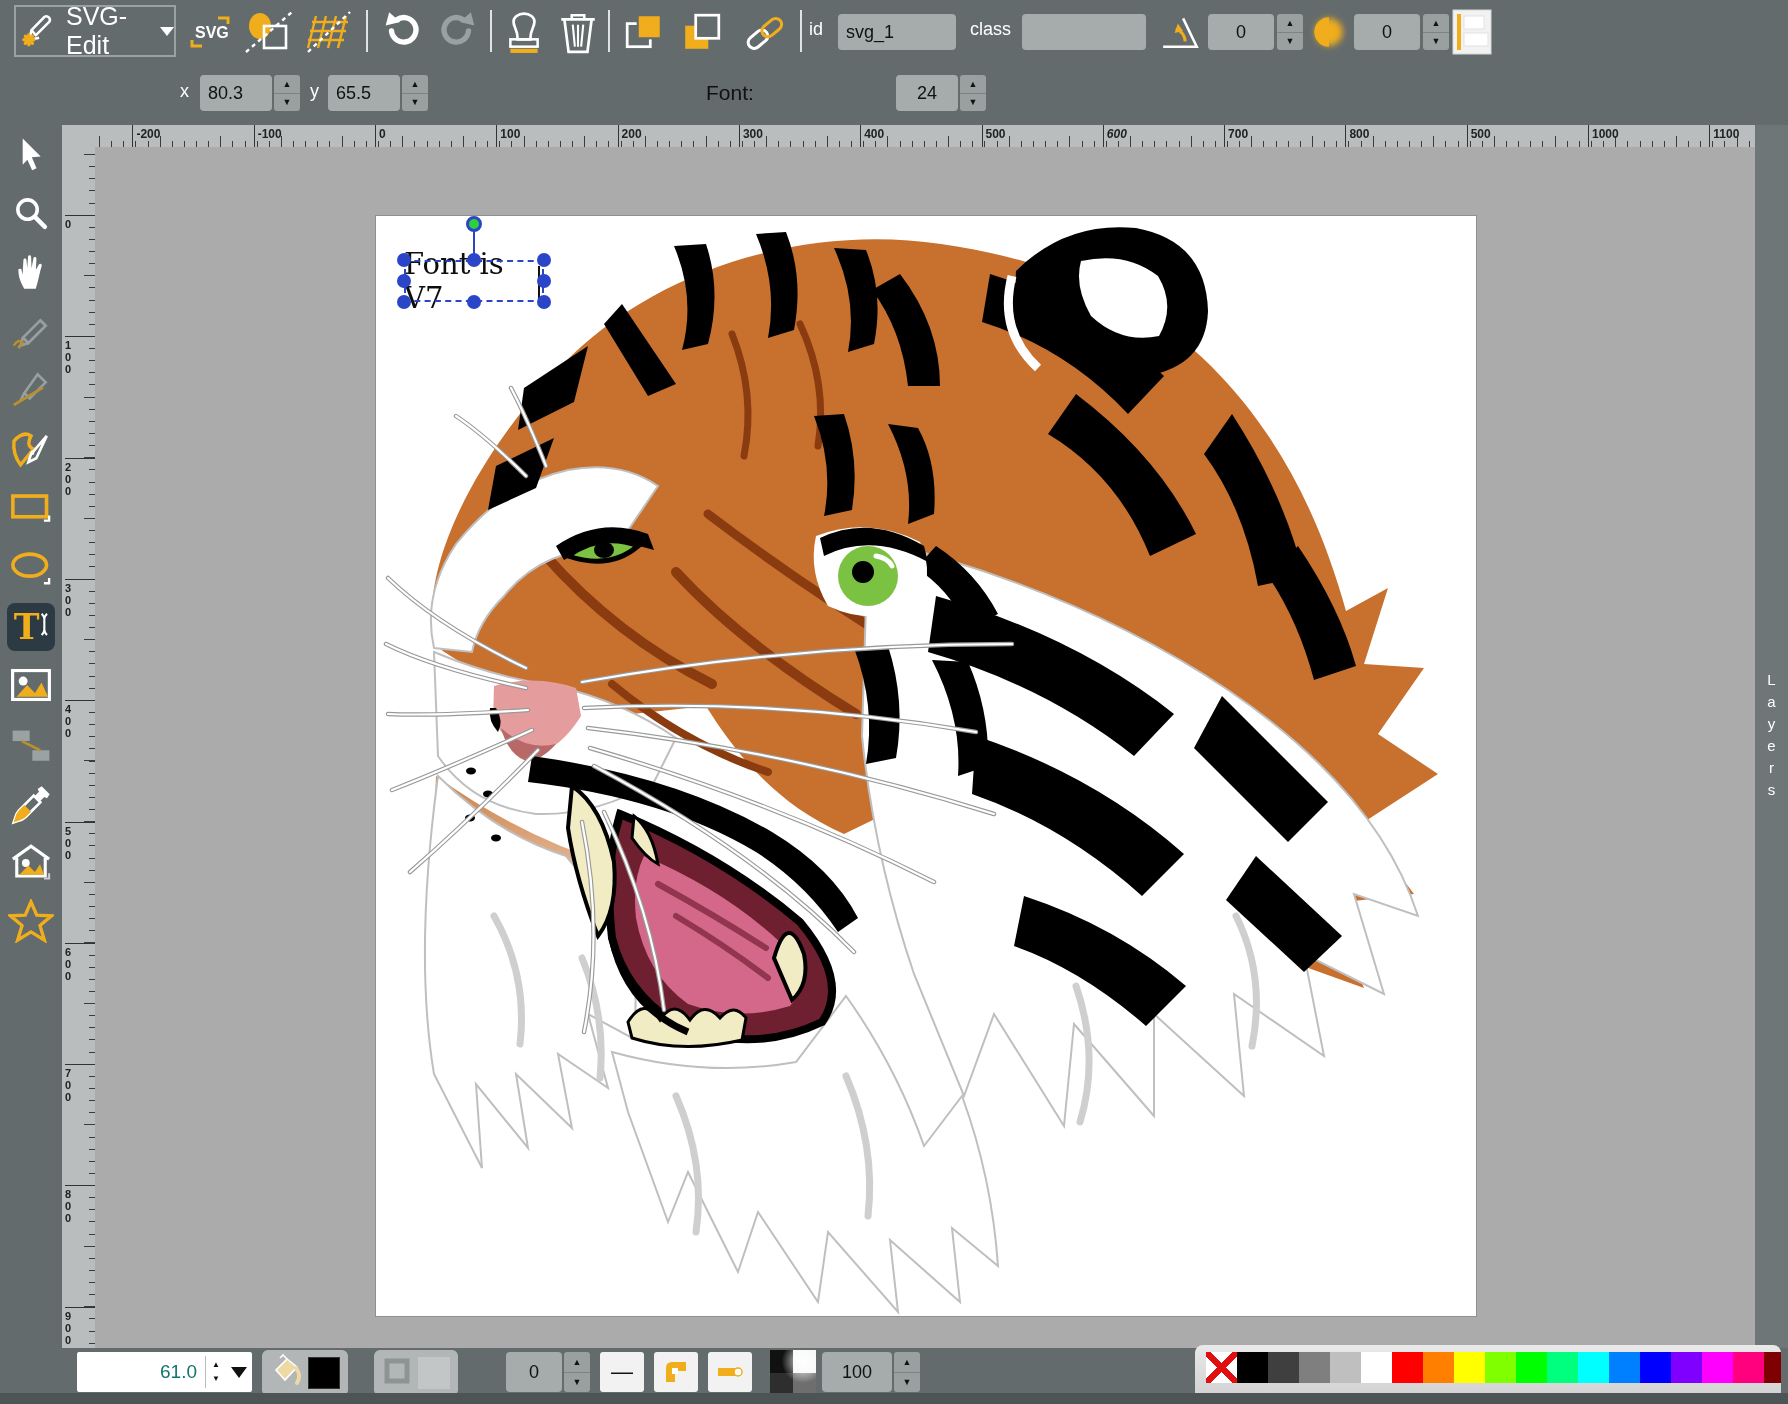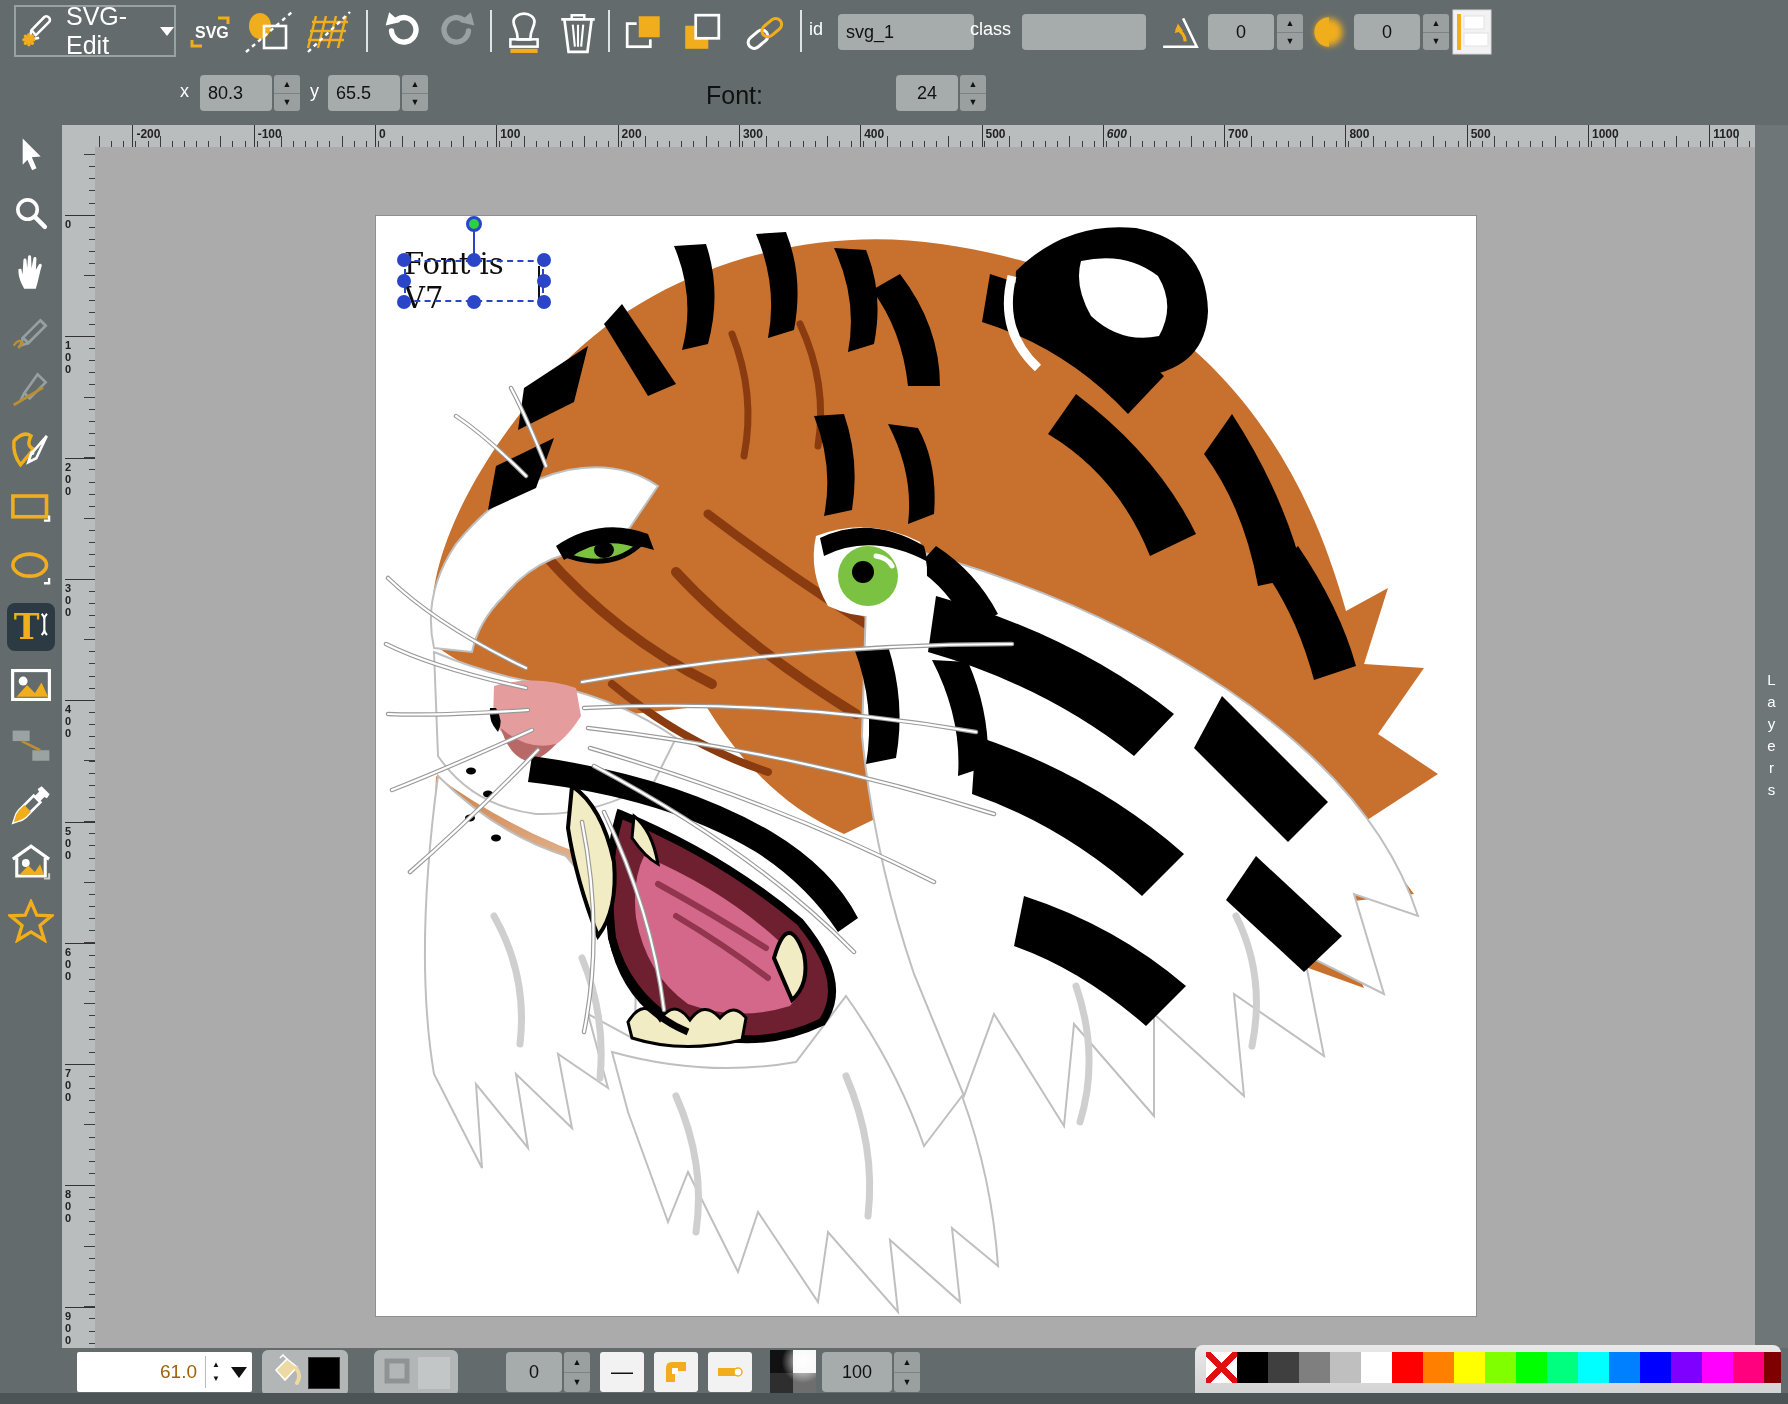--- a/index.html
+++ b/index.html
@@ -73,21 +73,21 @@
   .rot-handle{position:absolute;left:98px;top:8px;width:16px;height:16px;margin:-8px 0 0 -8px;border-radius:50%;background:#2ed13c;border:3px solid #2b45c8;box-sizing:border-box;cursor:pointer;}
 
   
   .layers-strip{position:absolute;left:1755px;top:125px;width:33px;height:1223px;background:#6e7678;display:flex;align-items:center;justify-content:center;cursor:pointer;}
   .layers-strip span{writing-mode:vertical-rl;text-orientation:upright;color:#fff;font-size:15px;letter-spacing:5px;}
 
   
   .toolbar-bottom{position:absolute;left:0;top:1348px;width:1788px;height:56px;background:#636b6d;}
   .bottom-strip{position:absolute;left:0;top:1393px;width:1788px;height:11px;background:#4d5456;}
   .zoom-box{position:absolute;left:77px;top:4px;width:175px;height:40px;background:#fff;border-radius:2px;display:flex;align-items:center;cursor:pointer;}
-  .zoom-box .zval{flex:1;text-align:right;padding-right:8px;font-size:19px;color:#a16207;}
+  .zoom-box .zval{flex:1;text-align:right;padding-right:8px;font-size:19px;color:#0f766e;}
   .zoom-box .zdiv{width:1px;height:32px;background:#bbb;}
   .zoom-box .zspin{width:20px;display:flex;flex-direction:column;align-items:center;font-size:8px;color:#111;line-height:10px;gap:4px;}
   .zoom-box .ztri{width:26px;display:flex;justify-content:center;}
   .zoom-box .ztri i{width:0;height:0;border-left:8px solid transparent;border-right:8px solid transparent;border-top:11px solid #111;}
   .cgroup{position:absolute;top:2px;height:46px;background:#b2b6b6;border-radius:6px;display:flex;align-items:center;gap:6px;padding:0 8px;box-sizing:border-box;}
   .swatch-big{width:32px;height:32px;box-sizing:border-box;cursor:pointer;}
   .wbtn{position:absolute;top:4px;width:44px;height:40px;background:#f2f2f2;border-radius:3px;display:flex;align-items:center;justify-content:center;cursor:pointer;}
   .checker{position:absolute;left:770px;top:2px;width:46px;height:46px;cursor:pointer;
     background:conic-gradient(from 0deg at 50% 50%, #f5f5f5 0 25%, #6e6e6e 25% 50%, #2e2e2e 50% 75%, #111 75%);}
   .checker::after{content:"";position:absolute;inset:0;background:radial-gradient(circle at 72% 25%,rgba(255,255,255,.95),rgba(255,255,255,0) 45%);}
@@ -201,21 +201,21 @@
         <g transform="rotate(-40 25 21)">
           <rect x="4" y="16" width="22" height="12" rx="6" fill="none" stroke="#fff" stroke-width="3"></rect>
           <rect x="22" y="16" width="22" height="12" rx="6" fill="none" stroke="#f0ad1c" stroke-width="3"></rect>
         </g>
       </svg>
     </div>
 
     <div class="tsep" style="left:800px"></div>
 
     <span class="tlabel" style="left:809px">id</span>
-    <input class="tinput" style="left: 838px; width: 136px;" value="svg_1">
+    <input class="tinput" style="left: 838px; width: 118px;" value="svg_1">
     <span class="tlabel" style="left:970px">class</span>
     <input class="tinput" style="left: 1022px; width: 124px;" value="">
 
     <div class="tbtn" style="left:1158px;width:46px">
       <svg width="42" height="40" viewBox="0 0 40 38">
         <path d="M3 33 H35 L22 6" fill="none" stroke="#fff" stroke-width="2.4"></path>
         <path d="M24 28 A14 14 0 0 0 15 16" fill="none" stroke="#f0ad1c" stroke-width="3"></path>
         <polygon points="17,11 14,20 22,18" fill="#f0ad1c"></polygon>
       </svg>
     </div>
@@ -276,21 +276,21 @@
     </div>
     <div class="anchor-mid serif">
       <span style="color:#0c0c0c">abcd</span>
       <span class="anchor-bar"></span>
     </div>
     <div class="anchor-btn serif" style="left:660px">
       <span>abcd</span>
         <span class="anchor-bar"></span>
     </div>
 
-    <span class="tlabel dark" style="left:706px;font-size:25px">Font:</span>
+    <span class="tlabel dark" style="left:706px;font-size:21px">Font:</span>
     <div class="font-btn">Serif</div>
 
     <div class="Ticon">
       <span class="smallT">T</span>
       <span class="bigT">T</span>
     </div>
     <input class="tinput" style="left: 896px; top: 13px; width: 62px; text-align: center;" value="24">
     <div class="spin" style="left:960px;top:13px">
         <div>▲</div>
         <div>▼</div>

